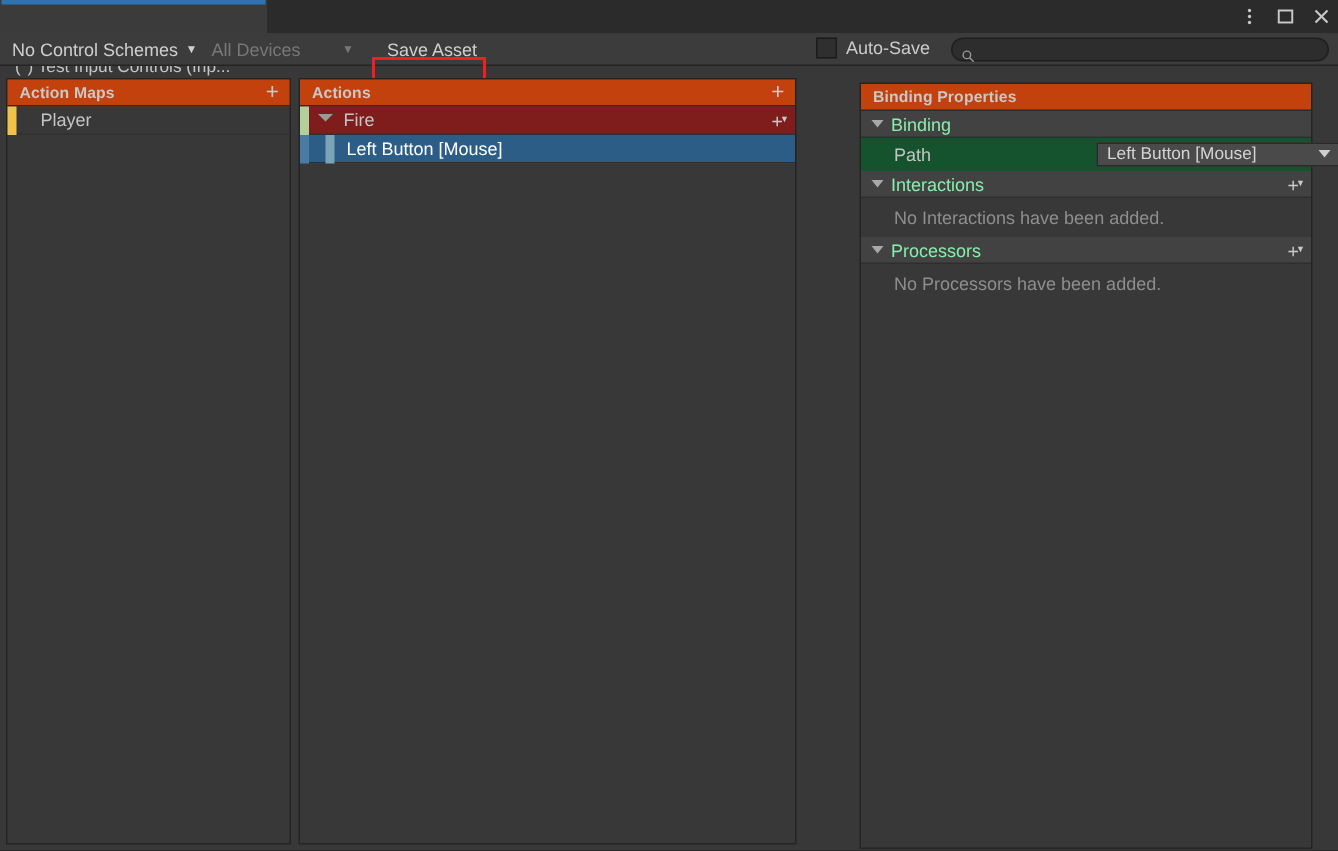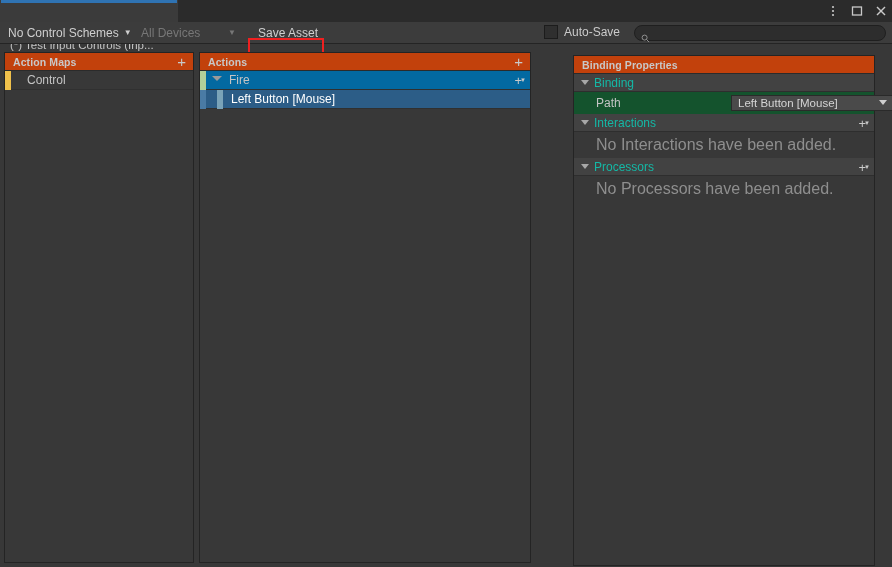--- a/index.html
+++ b/index.html
@@ -140,21 +140,21 @@
   .row-accent {
     position: absolute; top: 0; width: 6px; height: 19px;
   }
   .accent-yellow { background: #f0c14b; left: 0; }
   .accent-green  { background: #b2d09a; left: 0; }
   .accent-teal   { background: #7aa3b8; left: 17px; }
   .row-label {
     font-size: 12px; color: #c4c4c4; white-space: nowrap;
   }
   #row-player .row-label { margin-left: 22px; }
-  #row-fire { background: #0369a1; }
+  #row-fire { background: #7f1d1d; }
   #row-fire .row-label { margin-left: 29px; }
   .foldout-arrow {
     position: absolute; left: 12px; top: 5px;
     width: 0; height: 0;
     border-left: 5px solid transparent;
     border-right: 5px solid transparent;
     border-top: 5px solid #9a9a9a;
   }
   .plus-small {
     position: absolute; right: 8px; top: 2px;
@@ -182,21 +182,21 @@
     border-bottom: 1px solid #2e2e2e;
     display: flex; align-items: center;
   }
   .section-header .fold {
     margin-left: 7px; margin-right: 5px;
     width: 0; height: 0;
     border-left: 4.5px solid transparent;
     border-right: 4.5px solid transparent;
     border-top: 5px solid #a8a8a8;
   }
-  .section-title { font-size: 12px; color: #14b8a6; }
+  .section-title { font-size: 12px; color: #86efac; }
 
   .prop-row {
     position: relative;
     height: 22px;
     display: flex; align-items: center;
     background: #14532d;
   }
   .prop-label {
     font-size: 12px; color: #c4c4c4; margin-left: 22px;
   }
@@ -222,21 +222,21 @@
     width: 18px; height: 16px;
     background: #4a4a4a;
     border: 1px solid #2a2a2a;
     display: flex; align-items: center; justify-content: center;
     font-size: 11px; color: #d4d4d4;
   }
 
   .empty-msg {
     height: 26px;
     display: flex; align-items: center;
-    font-size: 16px; color: #8e8e8e;
+    font-size: 12px; color: #8e8e8e;
     padding-left: 22px;
     background: #383838;
   }
 </style>
 </head>
 <body>
 
 <div id="app">
 
   <div class="titlebar">
@@ -299,21 +299,21 @@
     </div>
   </div>
 
   <div class="panel" id="panel-maps">
     <div class="panel-header">
       <span class="panel-header-title">Action Maps</span>
       <span class="plus-btn">+</span>
     </div>
     <div class="row" id="row-player">
       <div class="row-accent accent-yellow"></div>
-      <span class="row-label">Control</span>
+      <span class="row-label">Player</span>
     </div>
   </div>
 
   <div class="panel" id="panel-actions">
     <div class="panel-header">
       <span class="panel-header-title">Actions</span>
       <span class="plus-btn">+</span>
     </div>
 
     <div class="row" id="row-fire">

